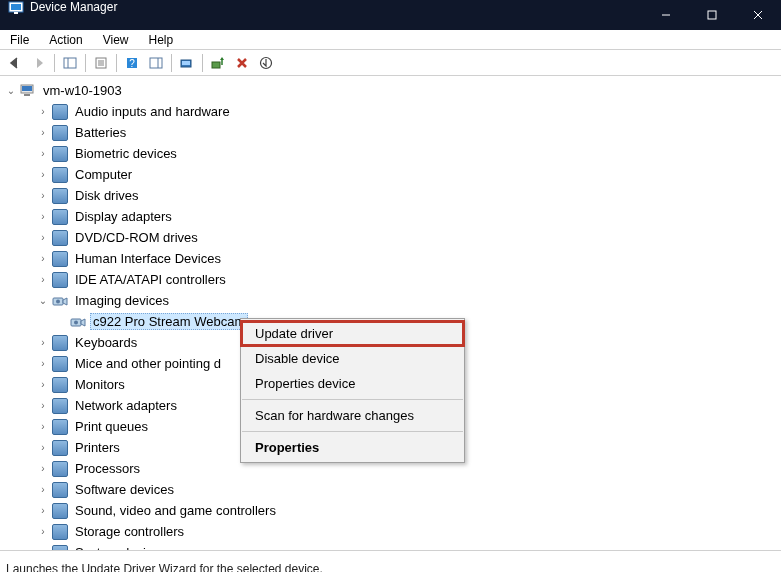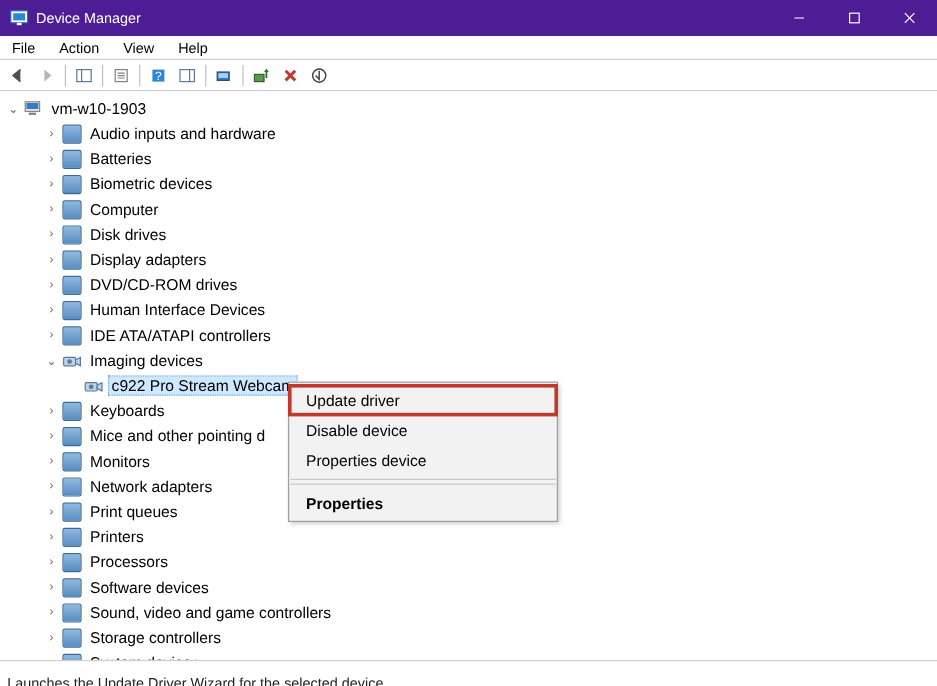--- a/index.html
+++ b/index.html
@@ -1,19 +1,19 @@
 <!DOCTYPE html>
 <html><head>
 <meta charset="utf-8">
 <style>
 * { box-sizing: border-box; margin: 0; padding: 0; font-family: "Segoe UI", Tahoma, sans-serif; }
 html, body { width: 781px; height: 572px; overflow: hidden; background: #fff; }
 
 
-.titlebar { height: 30px; background: #4c1d95; color: #fff; display: flex; align-items: center; padding-left: 8px; font-size: 12px; }
+.titlebar { height: 30px; background: #0f172a; color: #fff; display: flex; align-items: flex-start; padding-left: 8px; font-size: 12px; }
 .titlebar .app-icon { width: 16px; height: 16px; margin-right: 6px; }
 .titlebar .title { flex: 1; }
 .titlebar .win-controls { display: flex; height: 100%; }
 .titlebar .win-btn { width: 46px; display: flex; align-items: center; justify-content: center; font-size: 14px; cursor: default; }
 
 
 .menubar { height: 20px; background: #fff; border-bottom: 1px solid #d0d0d0; display: flex; align-items: center; font-size: 12px; }
 .menubar .menu-item { padding: 2px 10px; cursor: default; }
 
 
@@ -428,20 +428,21 @@
           </ul>
         </li>
       </ul>
     </div>
 
   <div class="context-menu" id="ctxmenu">
       <div class="cm-item highlighted">Update driver</div>
       <div class="cm-item">Disable device</div>
       <div class="cm-item">Properties device</div>
       <div class="cm-sep"></div>
+      <div class="cm-item">Scan for hardware changes</div>
       <div class="cm-sep"></div>
       <div class="cm-item bold">Properties</div>
     </div>
 </div>
 
 <div class="statusbar">
   <span>Launches the Update Driver Wizard for the selected device.</span>
 </div>
 
 </body></html>

